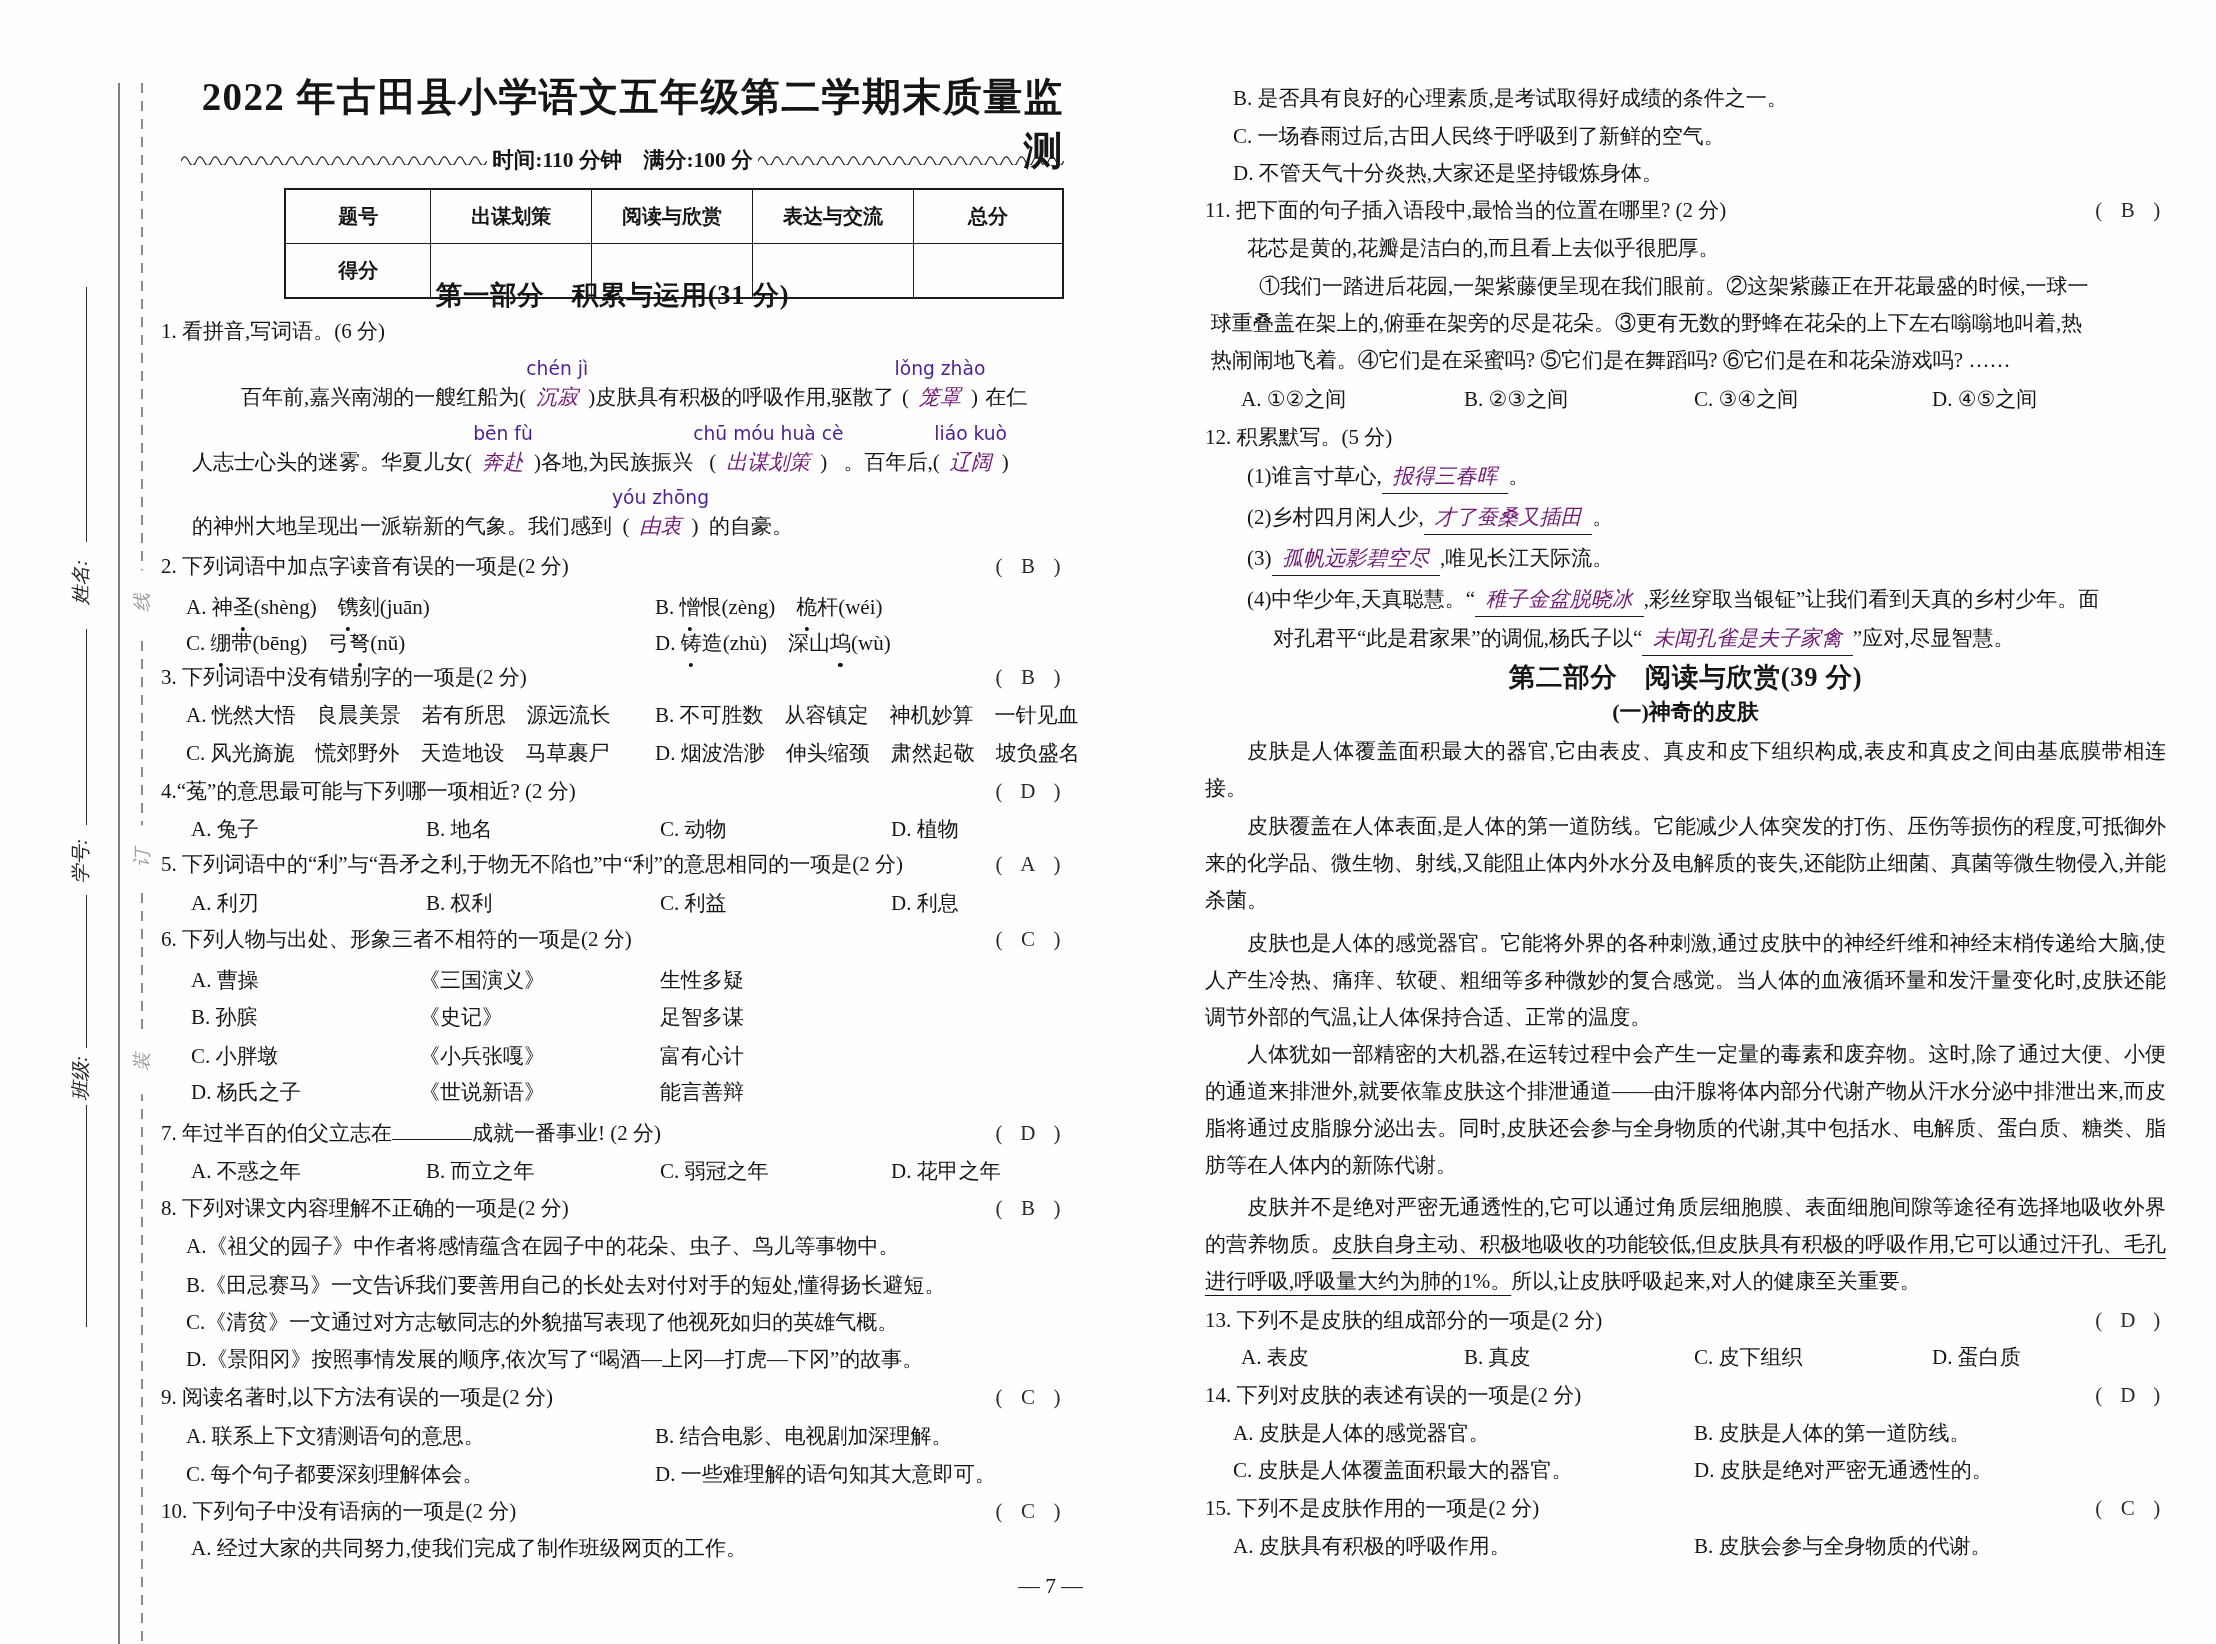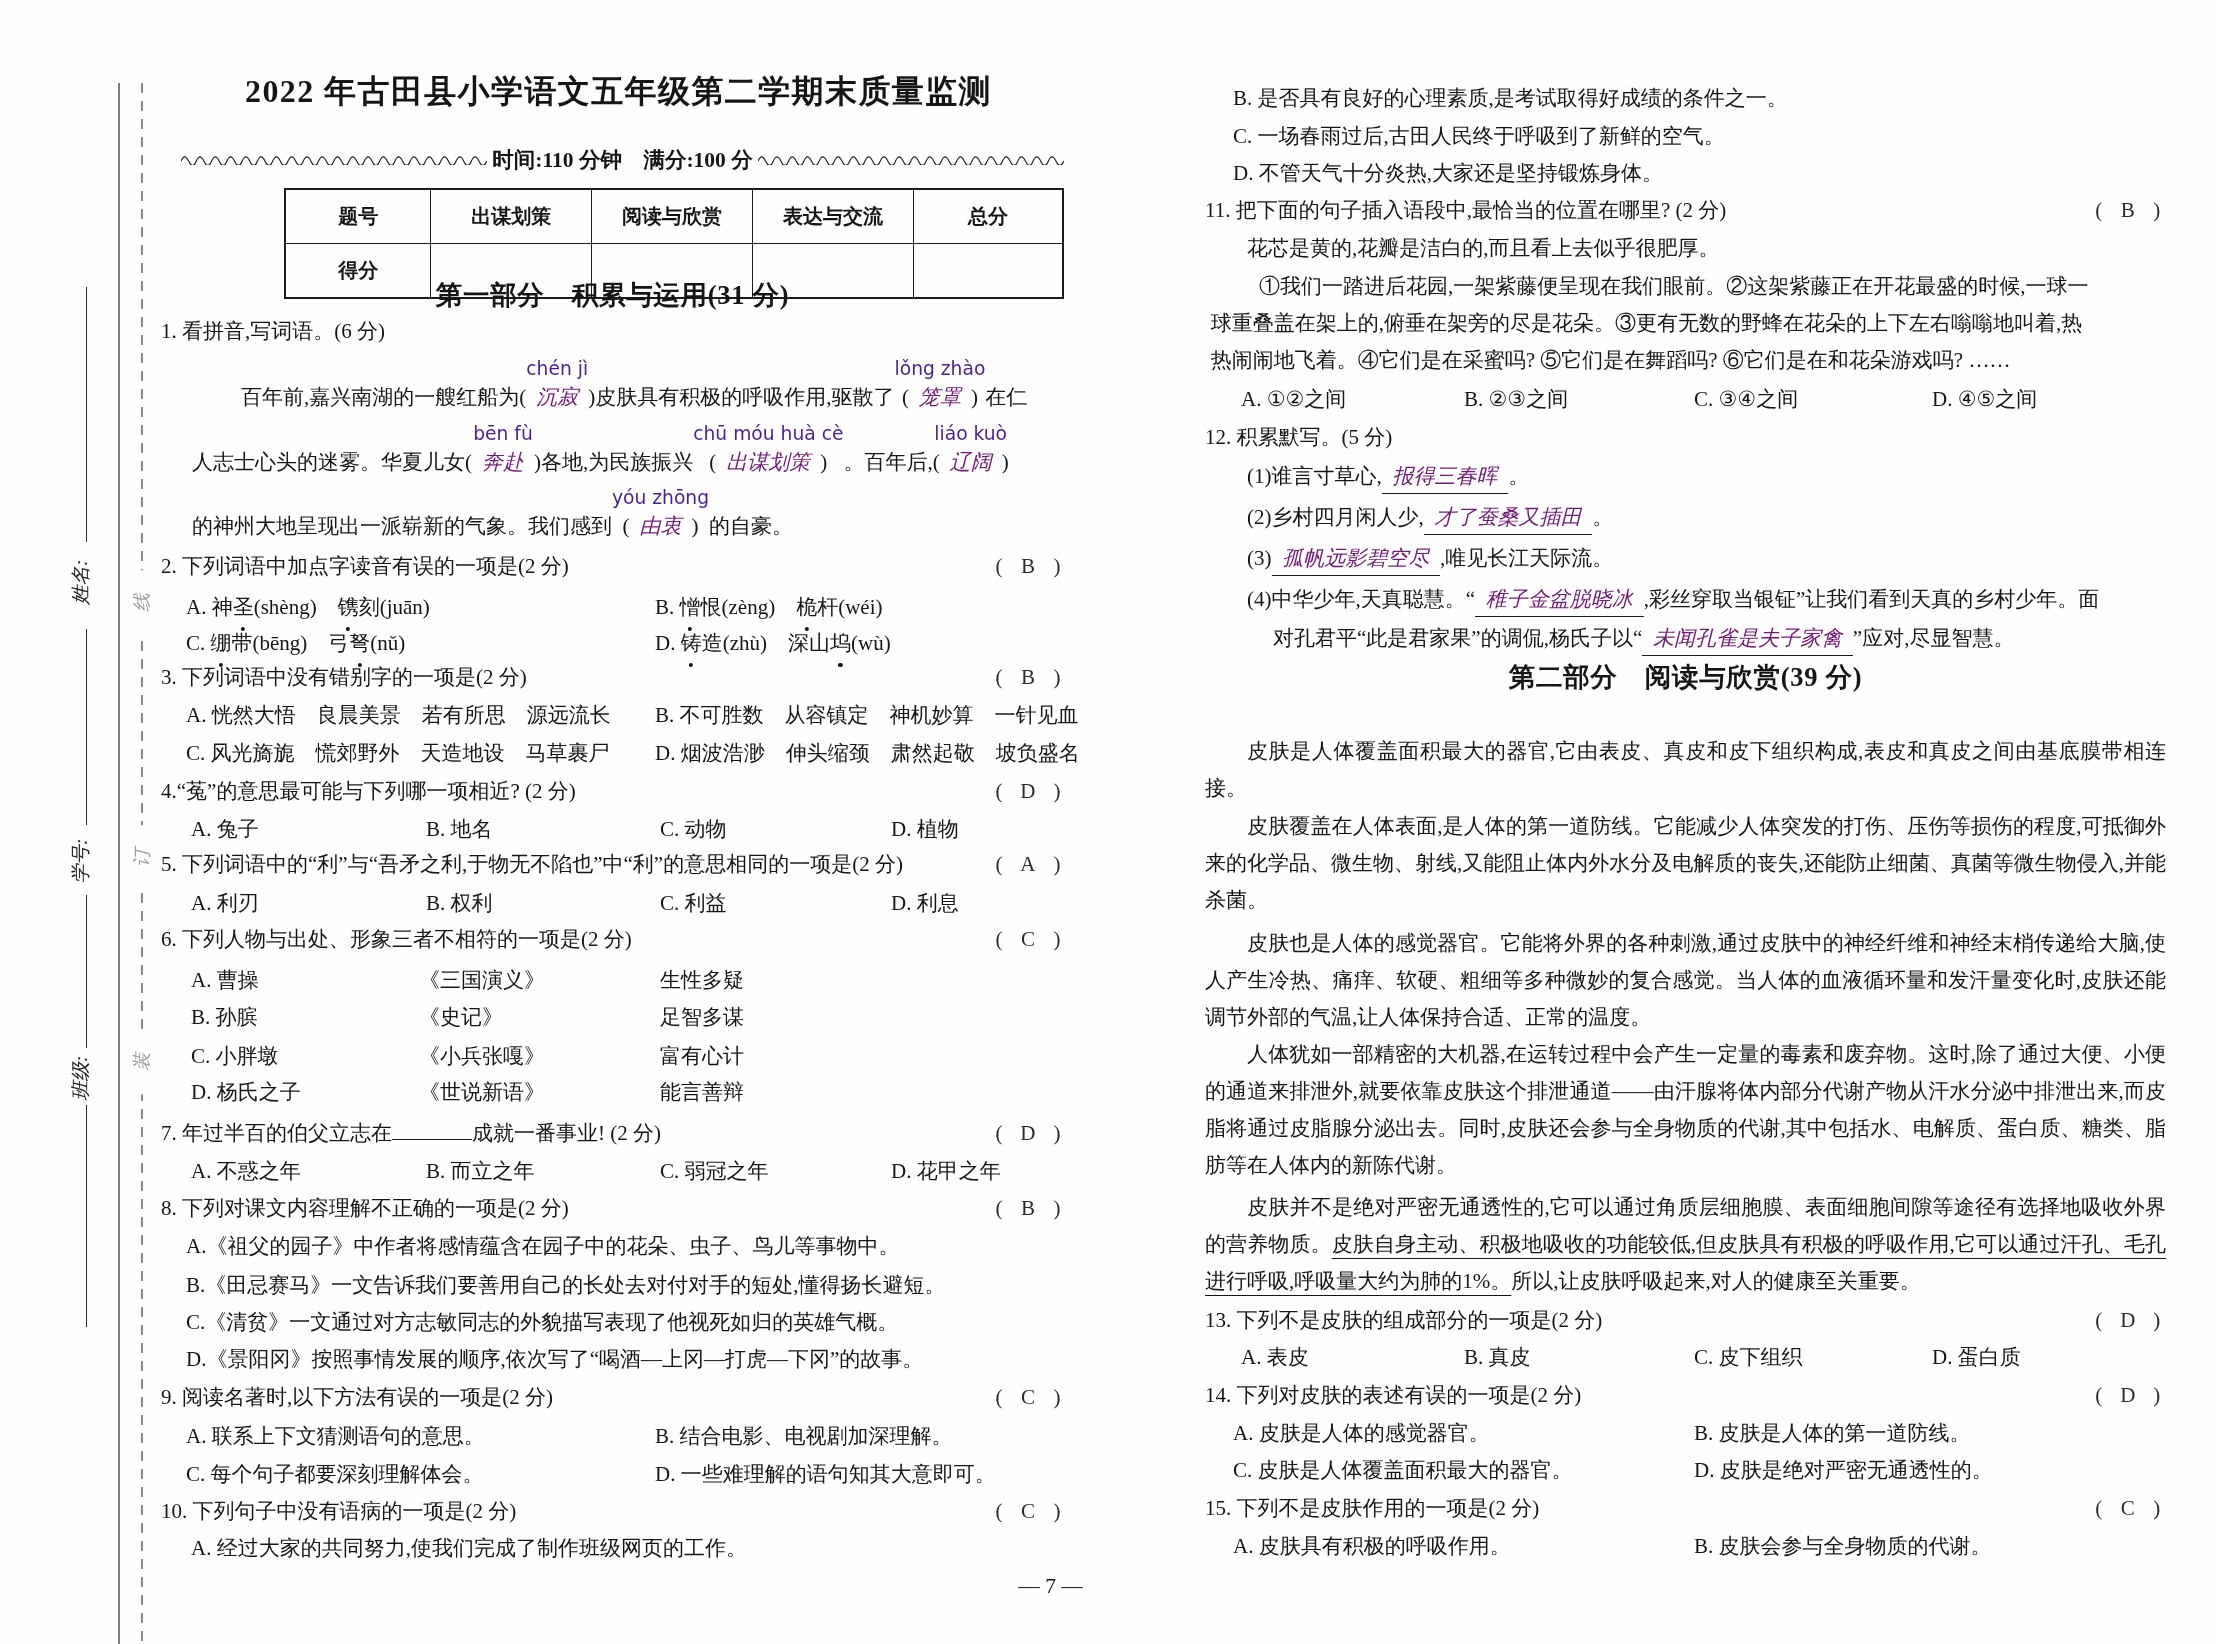--- a/index.html
+++ b/index.html
@@ -15,21 +15,21 @@
   .f1{left:30px}.f2{left:265px}.f3{left:499px}.f4{left:730px}
   .t1{left:30px}.t2{left:258px}.t3{left:499px}
   .g1{left:36px}.g2{left:259px}.g3{left:489px}.g4{left:727px}
   .r1{left:28px}.r2{left:489px}
   .hand{font-style:italic;font-family:"DejaVu Serif",serif;color:#701a75;}
   .uans{display:inline-block;border-bottom:1.4px solid #1a1a1a;padding:0 10.8px;line-height:33px;}
   .useg{text-decoration:underline;text-decoration-thickness:1.4px;text-underline-offset:6.5px;}
   .dc{position:relative;display:inline-block;}
   .dc::after{content:"";position:absolute;left:50%;transform:translateX(-50%);bottom:-5px;
              width:4.3px;height:4.3px;border-radius:50%;background:#111;}
-  .title{position:absolute;top:70px;left:12px;right:0;text-align:center;font-size:32px;font-weight:900;letter-spacing:1.4px;}
+  .title{position:absolute;top:70px;left:12px;right:0;text-align:right;font-size:39px;font-weight:900;letter-spacing:1.4px;}
   .infoline{position:absolute;top:145px;left:20px;right:0;display:flex;align-items:center;gap:5.7px;
             font-size:21.5px;font-weight:bold;}
   .wave{flex:1;height:11.5px;}
   .wave svg{display:block;width:100%;height:11.5px;}
   .sctable{position:absolute;top:188px;left:123px;border-collapse:collapse;border:2.2px solid #1c1c1c;}
   .sctable td{border:1.4px solid #1c1c1c;height:37px;text-align:center;font-size:20px;font-weight:bold;padding:8px;}
   .headline{position:absolute;left:0;right:0;text-align:center;font-size:26.5px;font-weight:bold;letter-spacing:0.7px;}
   .subhead{position:absolute;left:0;right:0;text-align:center;font-size:22px;font-weight:bold;}
   .py{font-family:"DejaVu Sans",sans-serif;font-size:18.7px;line-height:23px;color:#4c1d95;}
   .q1line{position:absolute;display:flex;align-items:flex-end;font-size:21px;white-space:nowrap;}
@@ -383,20 +383,21 @@
       <span class="ab" style="left:42px;"><span>(3)</span><span class="uans hand">孤帆远影碧空尽</span><span>,唯见长江天际流。</span></span>
     </div>
     <div class="ln" style="top:581px;">
       <span class="ab" style="left:42px;"><span>(4)中华少年,天真聪慧。“</span><span class="uans hand">稚子金盆脱晓冰</span><span>,彩丝穿取当银钲”让我们看到天真的乡村少年。面</span></span>
     </div>
     <div class="ln" style="top:620px;">
       <span class="ab" style="left:68px;"><span>对孔君平“此是君家果”的调侃,杨氏子以“</span><span class="uans hand">未闻孔雀是夫子家禽</span><span>”应对,尽显智慧。</span></span>
     </div>
 
     <div class="headline" style="top:659px;">第二部分　阅读与欣赏(39 分)</div>
+    <div class="subhead" style="top:697px;">(一)神奇的皮肤</div>
 
     <div class="para" style="top:733px;">皮肤是人体覆盖面积最大的器官,它由表皮、真皮和皮下组织构成,表皮和真皮之间由基底膜带相连接。</div>
     <div class="para" style="top:808px;">皮肤覆盖在人体表面,是人体的第一道防线。它能减少人体突发的打伤、压伤等损伤的程度,可抵御外来的化学品、微生物、射线,又能阻止体内外水分及电解质的丧失,还能防止细菌、真菌等微生物侵入,并能杀菌。</div>
     <div class="para" style="top:925px;">皮肤也是人体的感觉器官。它能将外界的各种刺激,通过皮肤中的神经纤维和神经末梢传递给大脑,使人产生冷热、痛痒、软硬、粗细等多种微妙的复合感觉。当人体的血液循环量和发汗量变化时,皮肤还能调节外部的气温,让人体保持合适、正常的温度。</div>
     <div class="para" style="top:1036px;">人体犹如一部精密的大机器,在运转过程中会产生一定量的毒素和废弃物。这时,除了通过大便、小便的通道来排泄外,就要依靠皮肤这个排泄通道——由汗腺将体内部分代谢产物从汗水分泌中排泄出来,而皮脂将通过皮脂腺分泌出去。同时,皮肤还会参与全身物质的代谢,其中包括水、电解质、蛋白质、糖类、脂肪等在人体内的新陈代谢。</div>
     <div class="para" style="top:1189px;">
       <span>皮肤并不是绝对严密无通透性的,它可以通过角质层细胞膜、表面细胞间隙等途径有选择地吸收外界的营养物质。</span><span class="useg">皮肤自身主动、积极地吸收的功能较低,但皮肤具有积极的呼吸作用,它可以通过汗孔、毛孔进行呼吸,呼吸量大约为肺的1%。</span><span>所以,让皮肤呼吸起来,对人的健康至关重要。</span>
     </div>
 
     <div class="ln" style="top:1302px;">

